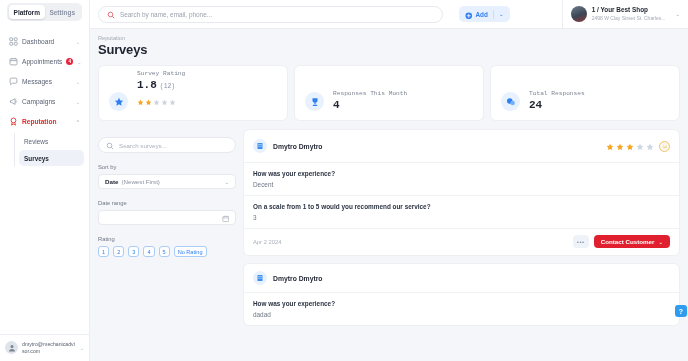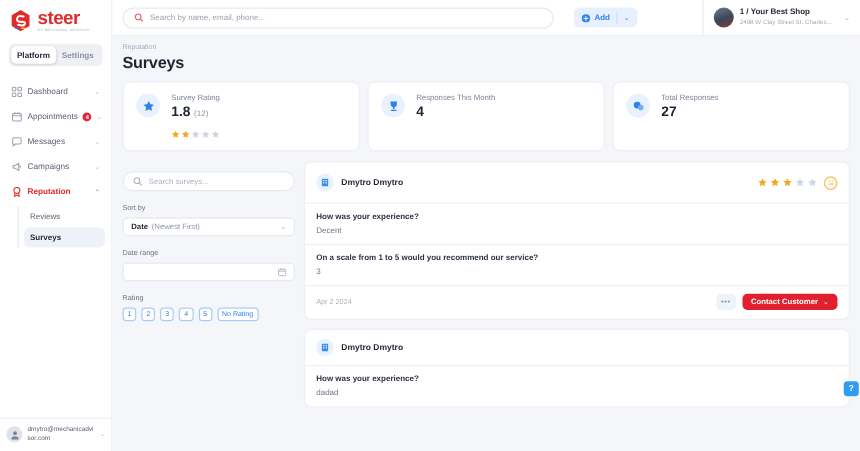--- a/index.html
+++ b/index.html
@@ -86,21 +86,21 @@
   .shop-addr { font-size: 5px; color: #a3aab6; line-height: 1.3; margin-top: 1px; }
   .shop .chev { font-size: 5.5px; color: #a9b0bd; margin-left: 5px; }
 
   .content { flex: 1; overflow: hidden; padding: 6px 8px 0 8px; }
   .crumb { font-size: 5.6px; color: #a3aab6; }
   .ptitle { font-size: 13px; font-weight: 700; color: #1f2430; margin-top: 1px; letter-spacing: -0.2px; }
 
   .stats { display: flex; gap: 6px; margin-top: 8px; }
   .stat {
     flex: 1; background: #fff; border-radius: 6px; border: 1px solid #edeff3;
-    padding: 9px 10px; display: flex; align-items: flex-start; gap: 9px; height: 56px;
+    padding: 9px 10px; display: flex; align-items: flex-end; gap: 9px; height: 56px; font-family: Liberation Mono, monospace;
   }
   .stat-ico { width: 19px; height: 19px; border-radius: 50%; background: #e8f1fe; display: flex; align-items: center; justify-content: center; flex: 0 0 19px; }
   .stat-lbl { font-size: 6.2px; color: #7c8594; }
   .stat-val { font-size: 11px; font-weight: 700; color: #1f2430; margin-top: 2px; display: flex; align-items: baseline; gap: 3px; }
   .stat-cnt { font-size: 6.4px; font-weight: 400; color: #8b94a3; }
   .ministars { display: flex; gap: 1px; margin-top: 2px; }
 
   .lower { display: flex; gap: 7px; margin-top: 8px; }
 
   
@@ -162,34 +162,20 @@
   }
   .star { display: inline-block; }
 </style>
 </head>
 <body>
 
 <div class="app">
 
   <aside class="sidebar">
 
-    <div class="logo-row">
-      <span class="logo-mark">
-        <svg width="19" height="19" viewBox="0 0 40 40">
-          <path d="M20 2 L35 11 L35 29 L20 38 L5 29 L5 11 Z" fill="#e02b2b"></path>
-          <path d="M25 13 q-10 -3 -11 4 q-1 5 8 5 q7 0 5 4 q-2 4 -11 1" stroke="#fff" stroke-width="3.4" fill="none" stroke-linecap="round"></path>
-          <rect x="11" y="31.5" width="8" height="2.4" fill="#3b6fd6"></rect>
-          <rect x="21" y="31.5" width="8" height="2.4" fill="#f2c530"></rect>
-        </svg>
-      </span>
-      <span class="logo-words">
-        <span class="logo-text">steer</span>
-        <span class="logo-sub">BY MECHANIC ADVISOR</span>
-      </span>
-    </div>
 
     <div class="seg-wrap">
       <div class="seg">
         <div class="seg-btn active">Platform</div>
         <div class="seg-btn">Settings</div>
       </div>
     </div>
 
     <nav class="nav">
 
@@ -362,21 +348,21 @@
         <div class="stat">
           <span class="stat-ico">
             <svg width="10" height="10" viewBox="0 0 16 16" fill="#2f7ff0">
               <circle cx="6" cy="6.5" r="4.4"></circle>
                 <circle cx="10.6" cy="9.6" r="3.6" fill="#74b0f7"></circle>
             </svg>
           </span>
           <span>
             <span class="stat-lbl" style="display:block">Total Responses</span>
             <span class="stat-val">
-              <span>27</span>
+              <span>24</span>
             </span>
           </span>
         </div>
       </div>
 
       <div class="lower">
 
         <div class="filters">
 
           <div class="fsearch">

